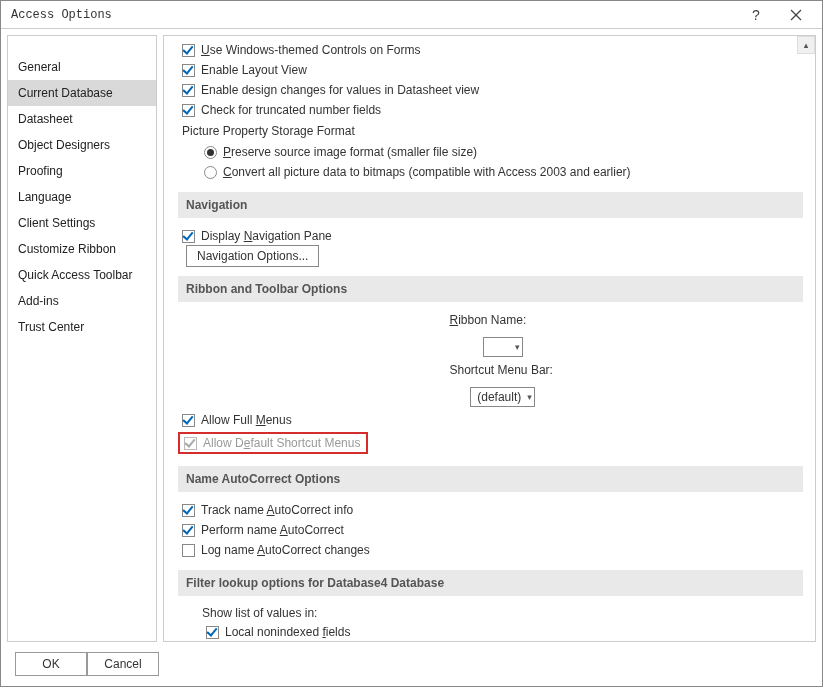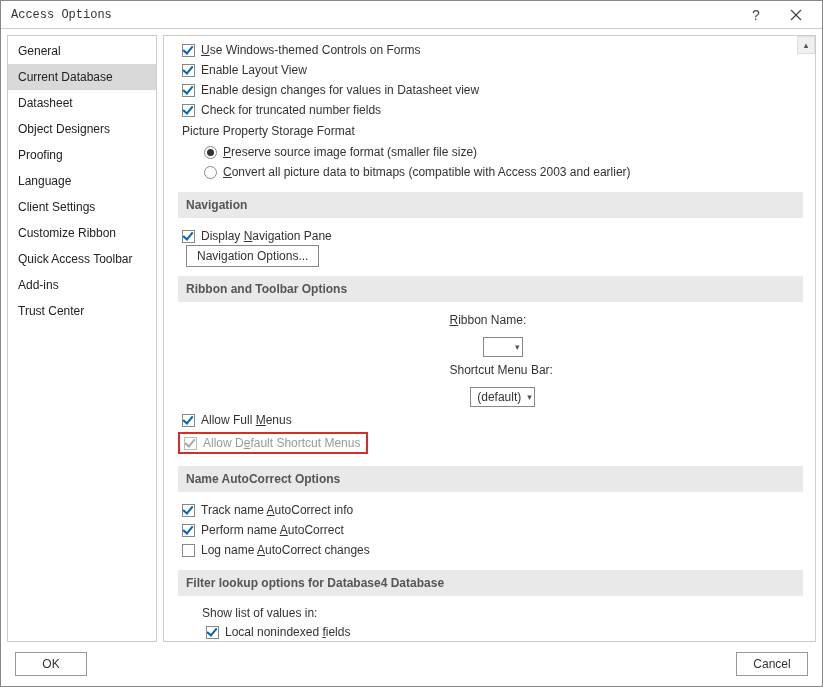--- a/index.html
+++ b/index.html
@@ -3,21 +3,21 @@
 <meta charset="utf-8">
 <style>
   * { box-sizing: border-box; }
   html,body { margin:0; padding:0; font-family: "Segoe UI", Tahoma, sans-serif; font-size:12px; color:#333; background:#fff;}
   .dialog { width:823px; height:687px; border:1px solid #888; position:relative; background:#fff; display:flex; flex-direction:column;}
   .titlebar { height:28px; border-bottom:1px solid #ccc; display:flex; align-items:center; padding:0 6px; font-size:12px; color:#333;}
   .titlebar .title { flex:1; padding-left:4px;font-family:Liberation Mono, monospace;}
   .titlebar .tbtn { width:40px; height:28px; display:flex; align-items:center; justify-content:center; font-size:14px; color:#444;}
   .titlebar .tbtn svg { width:12px; height:12px; stroke:#444; stroke-width:1.2; fill:none;}
   .body { flex:1; display:flex; overflow:hidden; padding:6px 6px 0 6px; gap:6px;}
-  .sidebar { width:150px; border:1px solid #ccc; background:#fff; padding:2px 0;}
+  .sidebar { width:150px; border:1px solid #ccc; background:#fff; padding:18px 0;}
   .sidebar .item { padding:6px 10px; cursor:default; color:#222;}
   .sidebar .item.selected { background:#d9d9d9;}
   .content-wrap { flex:1; display:flex; border:1px solid #ccc; position:relative;}
   .content { flex:1; overflow-y:auto; padding:4px 12px 8px 14px;}
   .content::-webkit-scrollbar { width:18px;}
   .content::-webkit-scrollbar-track { background:#f0f0f0; border-left:1px solid #ddd;}
   .content::-webkit-scrollbar-thumb { background:#c8c8c8; border:2px solid #f0f0f0;}
   .scroll-up-btn { position:absolute; top:0; right:0; width:18px; height:18px; background:#f0f0f0; border:1px solid #ddd; display:flex; align-items:center; justify-content:center; font-size:9px; color:#555;}
   .chk-row, .radio-row { display:flex; align-items:center; gap:6px; padding:3px 0 3px 4px;}
   .chk, .radio { width:13px; height:13px; flex:0 0 13px;}
@@ -33,21 +33,21 @@
   .form-row { display:flex; align-items:center; gap:10px; padding:3px 0 3px 24px;flex-direction:column;}
   .form-row .lbl { min-width:106px;}
   .select { border:1px solid #888; height:20px; display:inline-flex; align-items:center; padding:0 2px 0 6px; font-size:12px; background:#fff;}
   .select .caret { margin-left:6px; font-size:9px; color:#555;}
   .select.narrow { width:40px; justify-content:flex-end;}
   .btn-small { border:1px solid #888; background:#fff; padding:3px 10px; margin-left:4px;}
   .highlight-box { border:2px solid #d62c2c; padding:1px 6px 1px 2px; margin:2px 0; display:inline-flex;align-items:center;}
   .highlight-box .chk-row { padding:1px 0 1px 2px;}
   .disabled-text { color:#999;}
   .sub-label { padding:2px 0 2px 24px;}
-  .footer { height:44px; border-top:0; display:flex; justify-content:space-between; align-items:center; padding:0 14px;}
+  .footer { height:44px; border-top:0; display:flex; justify-content:flex-start; align-items:center; padding:0 14px;}
   .footer .btn { border:1px solid #999; background:#fff; width:72px; height:24px; display:flex; align-items:center; justify-content:center;}
   u { text-decoration:underline;}
   .ind-chk { margin-left:24px;}
 </style>
 </head>
 <body>
 
 <div class="dialog">
   <div class="titlebar">
     <span class="title">Access Options</span>

